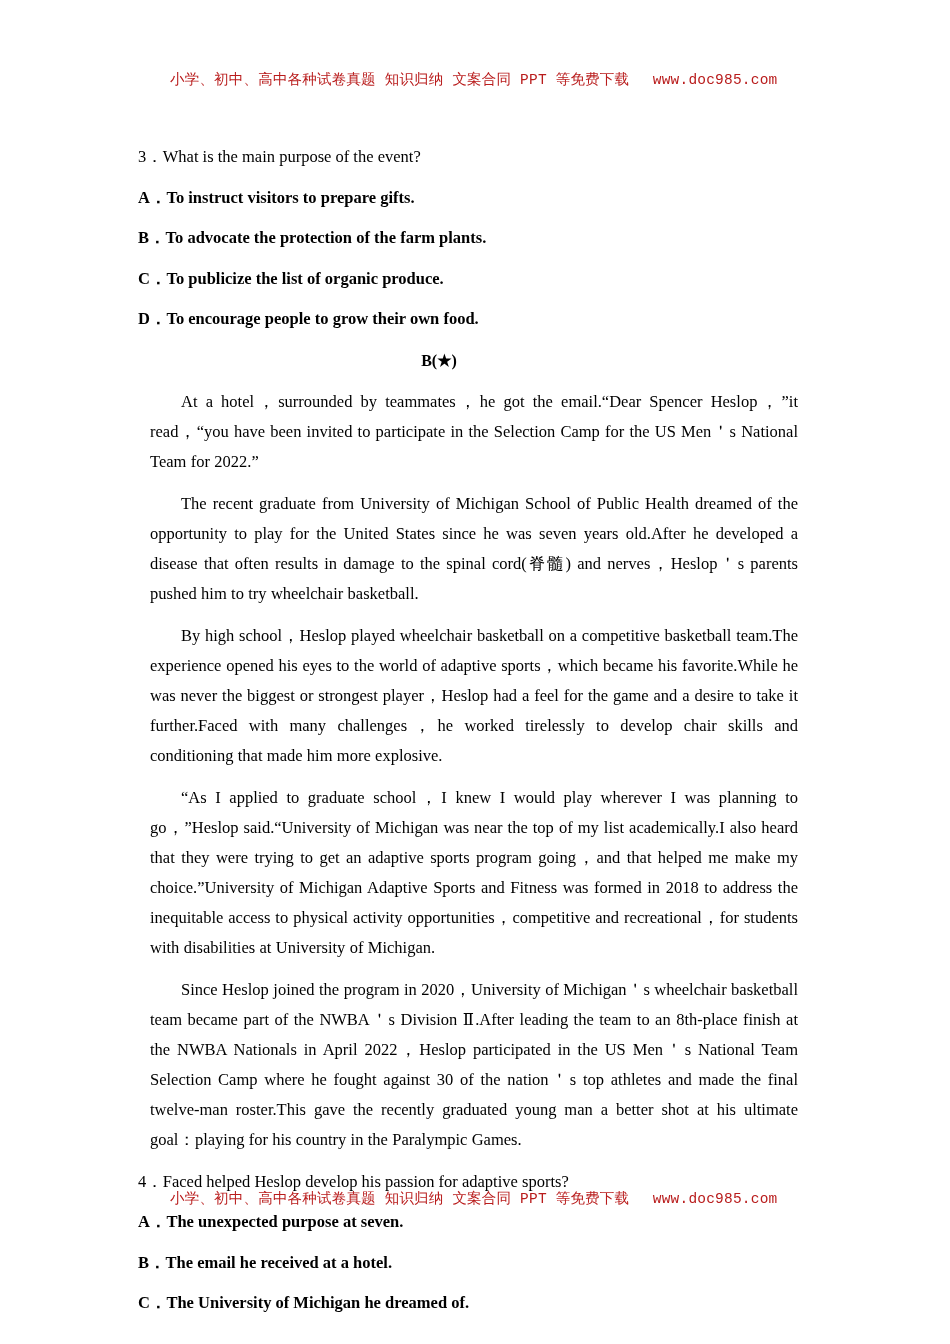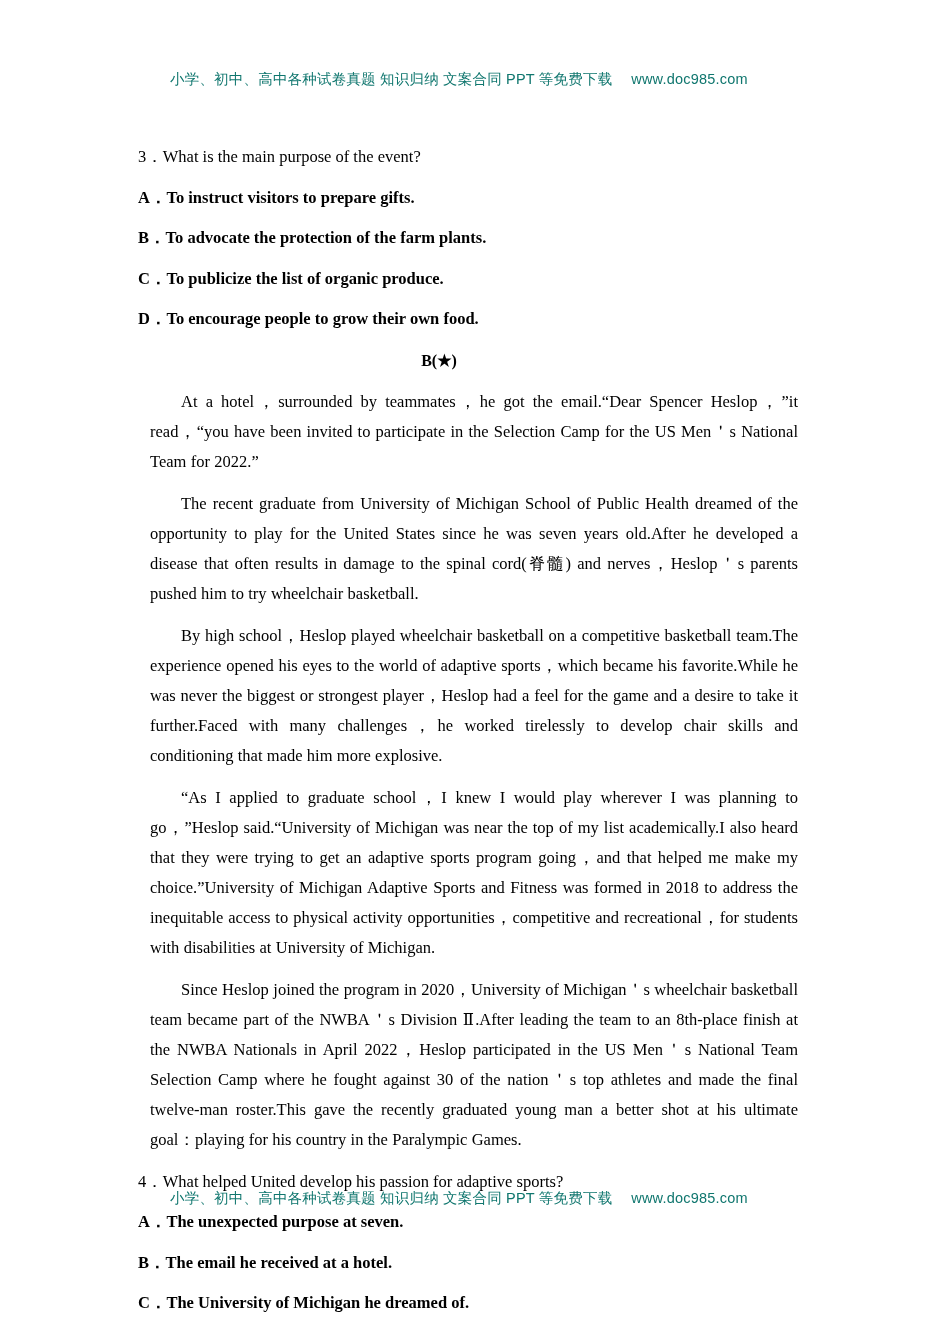--- a/index.html
+++ b/index.html
@@ -17,23 +17,23 @@
     height: 1344px;
     margin: 0 auto;
     background: #ffffff;
     overflow: hidden;
     box-sizing: border-box;
   }
   .watermark {
     position: absolute;
     left: 170px;
     width: 660px;
-    font-family: Liberation Sans, sans-serif;
+    font-family: Liberation Mono, monospace;
     font-size: 14.5px;
-    color: #0f766e;
+    color: #b91c1c;
     letter-spacing: 0.2px;
     white-space: nowrap;
   }
   .watermark-top { top: 70px; }
   .watermark-bottom { top: 1189px; }
 
   .content {
     position: absolute;
     left: 138px;
     top: 140px;
@@ -109,21 +109,21 @@
 
     <div class="section-title">B(★)</div>
 
     <p class="body">At a hotel，surrounded by teammates，he got the email.“Dear Spencer Heslop，”it read，“you have been invited to participate in the Selection Camp for the US Men＇s National Team for 2022.”</p>
     <p class="body">The recent graduate from University of Michigan School of Public Health dreamed of the opportunity to play for the United States since he was seven years old.After he developed a disease that often results in damage to the spinal cord(脊髓) and nerves，Heslop＇s parents pushed him to try wheelchair basketball.</p>
     <p class="body">By high school，Heslop played wheelchair basketball on a competitive basketball team.The experience opened his eyes to the world of adaptive sports，which became his favorite.While he was never the biggest or strongest player，Heslop had a feel for the game and a desire to take it further.Faced with many challenges，he worked tirelessly to develop chair skills and conditioning that made him more explosive.</p>
     <p class="body">“As I applied to graduate school，I knew I would play wherever I was planning to go，”Heslop said.“University of Michigan was near the top of my list academically.I also heard that they were trying to get an adaptive sports program going，and that helped me make my choice.”University of Michigan Adaptive Sports and Fitness was formed in 2018 to address the inequitable access to physical activity opportunities，competitive and recreational，for students with disabilities at University of Michigan.</p>
     <p class="body">Since Heslop joined the program in 2020，University of Michigan＇s wheelchair basketball team became part of the NWBA＇s Division Ⅱ.After leading the team to an 8th-place finish at the NWBA Nationals in April 2022，Heslop participated in the US Men＇s National Team Selection Camp where he fought against 30 of the nation＇s top athletes and made the final twelve-man roster.This gave the recently graduated young man a better shot at his ultimate goal：playing for his country in the Paralympic Games.</p>
 
     <div class="q-block">
-      <div class="q-line"><span class="q-num">4．</span><span class="q-stem">What helped United develop his passion for adaptive sports?</span></div>
+      <div class="q-line"><span class="q-num">4．</span><span class="q-stem">Faced helped Heslop develop his passion for adaptive sports?</span></div>
       <div class="gap-sm"></div>
       <div class="opt"><span class="lbl">A．</span><span class="txt">The unexpected purpose at seven.</span></div>
       <div class="gap-sm"></div>
       <div class="opt"><span class="lbl">B．</span><span class="txt">The email he received at a hotel.</span></div>
       <div class="gap-sm"></div>
       <div class="opt"><span class="lbl">C．</span><span class="txt">The University of Michigan he dreamed of.</span></div>
       <div class="gap-sm"></div>
     </div>
 
   </div>

